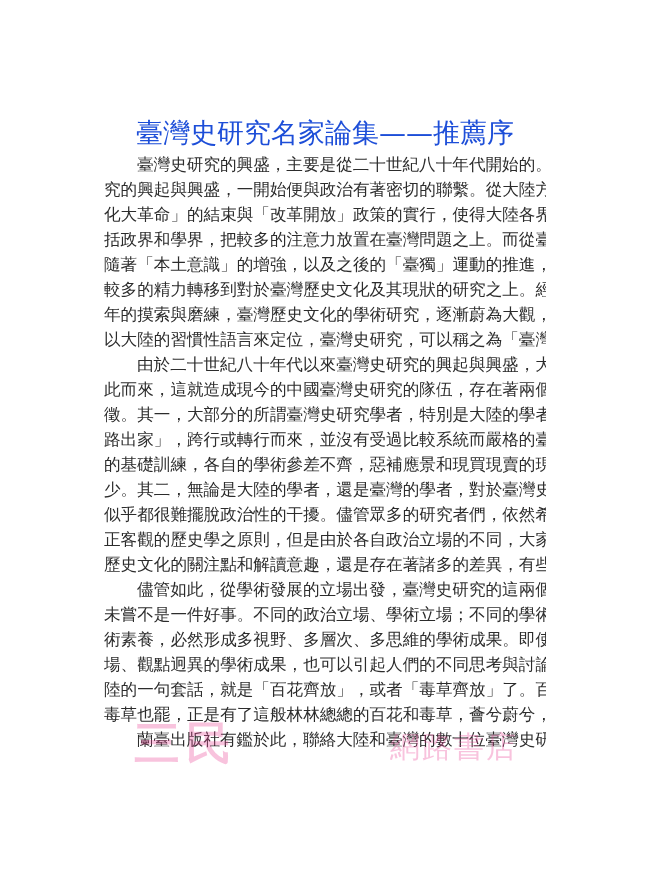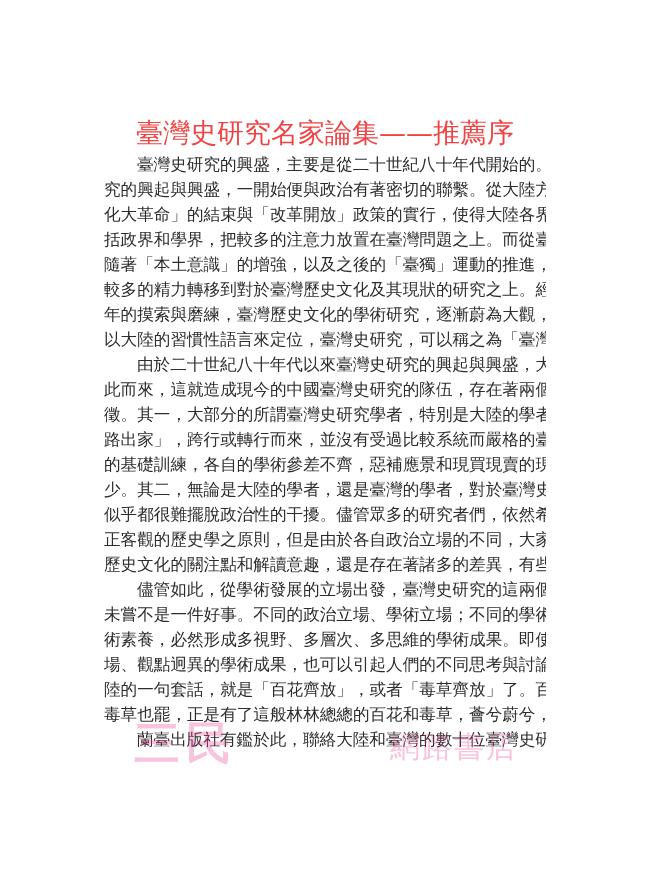--- a/index.html
+++ b/index.html
@@ -23,21 +23,21 @@
     }
     .title {
       position: absolute;
       left: 0;
       top: 116px;
       width: 650px;
       text-align: center;
       font-family: "DejaVu Sans", "Liberation Sans", sans-serif;
       font-size: 27px;
       line-height: 34px;
-      color: #ef4444;
+      color: #1d4ed8;
       letter-spacing: 0px;
     }
     .body {
       position: absolute;
       left: 104px;
       top: 152px;
       width: 442px;
     }
     .line {
       height: 25px;

